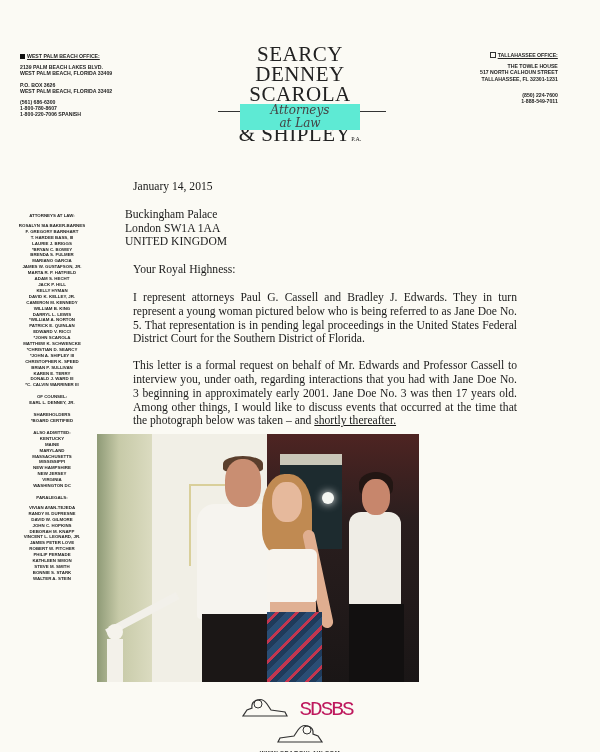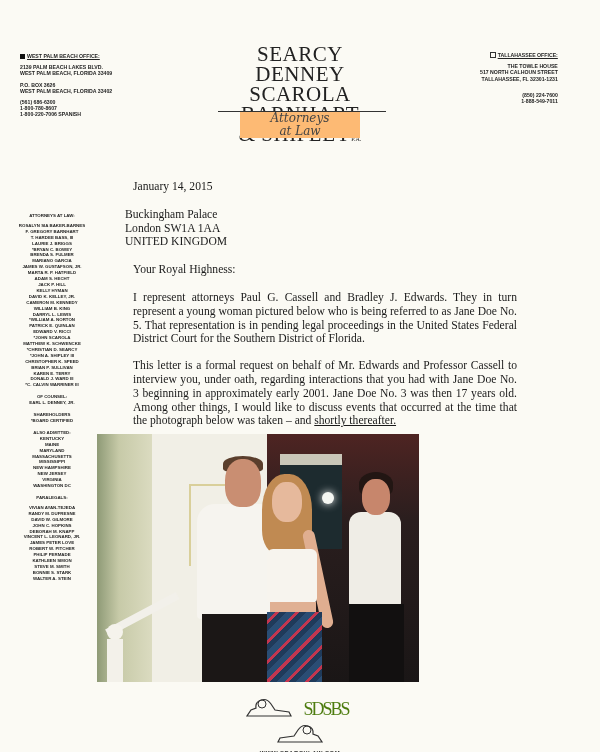--- a/index.html
+++ b/index.html
@@ -20,22 +20,21 @@
       color: #222;
       margin-top: 40px;
     }
     .firm-name div { white-space: nowrap; }
     .firm-name .pa { font-size: 6px; letter-spacing: 0; }
     .firm-rule { left: 218px; top: 111px; width: 168px; height: 1px; background: #333; }
     .firm-tag {
       left: 240px; top: 104px; width: 120px; text-align: center;
       font-family: "DejaVu Serif", serif; font-style: italic;
       font-size: 12px; line-height: 13px; color: #444;
-      background: #fdba74;
-      margin-top: 8px;
+      background: #5eead4;
     }
     .office {
       font-family: "Liberation Sans", sans-serif;
       font-size: 5.2px; line-height: 6.2px; font-weight: bold;
       color: #222; text-transform: uppercase;
     }
     .office .hdr { text-decoration: underline; display: flex; align-items: center; gap: 2px; margin-bottom: 5px; }
     .office .sq { display: inline-block; width: 5px; height: 5px; background: #111; }
     .office .sq.empty { background: transparent; border: 1px solid #333; width: 4px; height: 4px; }
     .office .gap { height: 5px; }
@@ -98,21 +97,21 @@
     .girl-jeans { left: 170px; top: 178px; width: 55px; height: 70px;
       background: repeating-linear-gradient(135deg,#2a4d74 0 6px,#c2364f 6px 9px,#1f3a5a 9px 14px); }
     .woman-head { left: 265px; top: 45px; width: 28px; height: 36px; border-radius: 45%; background: #c7866c; }
     .woman-hair { left: 262px; top: 38px; width: 34px; height: 24px; border-radius: 50% 50% 30% 30%; background: #221613; }
     .woman-top { left: 252px; top: 78px; width: 52px; height: 95px; background: #efede6; border-radius: 12px 12px 4px 4px; }
     .woman-skirt { left: 252px; top: 170px; width: 55px; height: 78px; background: #121010; }
 
     
     .footer { left: 225px; top: 696px; width: 150px; text-align: center; }
     .monogram {
-      font-family: Liberation Serif, serif; font-size: 18px; color: #4d7c0f;
+      font-family: Liberation Mono, monospace; font-size: 21px; color: #be185d;
       letter-spacing: -2px; display: inline-block; vertical-align: middle; margin: 0 6px;
     }
     .lion { display: inline-block; vertical-align: middle; }
     .website {
       font-family: "Liberation Sans", sans-serif; font-weight: bold;
       font-size: 6px; letter-spacing: 0.5px; color: #333; margin-top: 2px;
     }
   </style>
 </head>
 <body>

